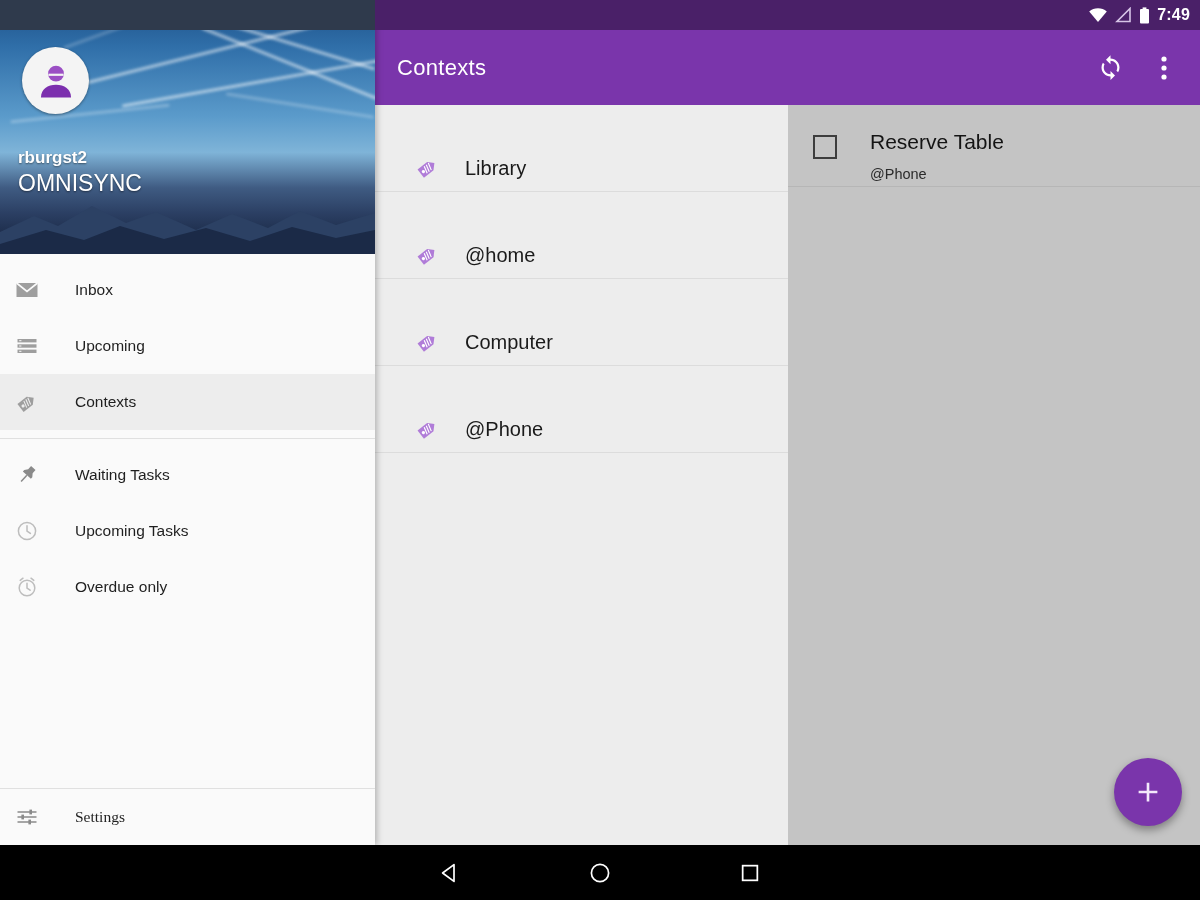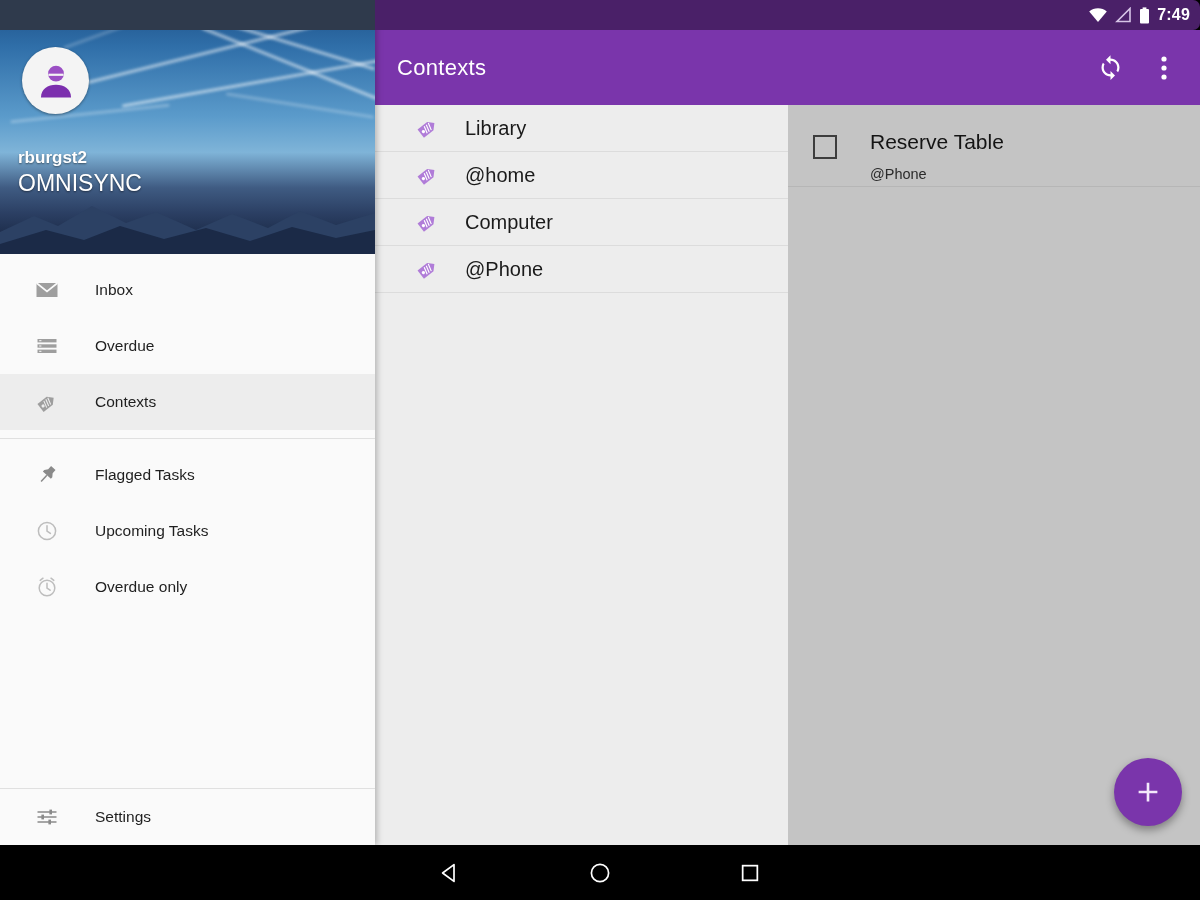--- a/index.html
+++ b/index.html
@@ -7,21 +7,21 @@
     width: 1200px; height: 900px;
     font-family: "Liberation Sans", sans-serif;
     background: #000;
     overflow: hidden;
   }
   #screen { position: relative; width: 1200px; height: 900px; }
 
   
   #statusbar {
     position: absolute; top: 0; left: 0; width: 1200px; height: 30px;
-    background: #4a2068; z-index: 40; border-radius: 7px;
+    background: #4a2068; z-index: 40;
   }
   #statusbar .left-dark {
     position: absolute; left: 0; top: 0; width: 375px; height: 30px;
     background: #2f3a4c;
   }
   #status-icons {
     position: absolute; right: 10px; top: 0; height: 30px;
     display: flex; align-items: center; gap: 7px;
   }
   #status-icons .clock {
@@ -62,30 +62,30 @@
   #account-sub {
     position: absolute; left: 18px; top: 170px;
     color: #fff; font-size: 23px;
     text-shadow: 0 1px 2px rgba(0,0,0,.45);
   }
 
   .nav-section { padding: 8px 0; }
   .nav-divider { height: 1px; background: #e0e0e0; }
   .nav-item {
     display: flex; align-items: center; height: 56px;
-    padding-left: 32px; cursor: pointer;
+    padding-left: 12px; cursor: pointer;
   }
   .nav-item.selected { background: #ededed; }
   .nav-item .nav-ico {
     width: 30px; display: flex; align-items: center; justify-content: center;
   }
   .nav-item .nav-label {
     margin-left: 33px; font-size: 15.5px; color: #1f1f1f;
   }
-  #nav-settings-wrap { position: absolute; bottom: 0; left: 0; width: 375px; }
+  #nav-settings-wrap { position: absolute; bottom: 0; left: 0; width: 375px; font-family: Liberation Serif, serif; }
 
   
   #appbar {
     position: absolute; left: 375px; top: 30px; width: 825px; height: 75px;
     background: #7a35ab; z-index: 20;
   }
   #appbar-title {
     position: absolute; left: 22px; top: 0; height: 75px;
     display: flex; align-items: center;
     color: #fff; font-size: 22px; letter-spacing: .3px;
@@ -99,21 +99,21 @@
     align-items: center; justify-content: center; cursor: pointer;
   }
 
   
   #list-pane {
     position: absolute; left: 375px; top: 105px; width: 413px; height: 740px;
     background: #ededed; z-index: 10; overflow: hidden;
   }
   .ctx-row {
     display: flex; align-items: center; height: 47px;
-    border-bottom: 1px solid #dcdcdc; cursor: pointer;
+    border-bottom: 1px solid #dcdcdc; cursor: pointer; margin-top: 40px;
   }
   .ctx-row .ctx-ico {
     width: 42px; margin-left: 32px;
     display: flex; align-items: center; justify-content: center;
   }
   .ctx-row .ctx-label {
     margin-left: 16px; font-size: 20px; color: #1a1a1a;
   }
 
   
@@ -326,21 +326,21 @@
         <span class="nav-ico">
           <svg class="svgicon" width="24" height="24" viewBox="0 0 24 24">
             <rect x="2.5" y="5" width="19" height="3.4" fill="#9e9e9e"></rect>
             <rect x="2.5" y="10.3" width="19" height="3.4" fill="#9e9e9e"></rect>
             <rect x="2.5" y="15.6" width="19" height="3.4" fill="#9e9e9e"></rect>
             <rect x="4.2" y="6.2" width="2.2" height="1" fill="#fafafa"></rect>
             <rect x="4.2" y="11.5" width="2.2" height="1" fill="#fafafa"></rect>
             <rect x="4.2" y="16.8" width="2.2" height="1" fill="#fafafa"></rect>
           </svg>
         </span>
-        <span class="nav-label">Overdue</span>
+        <span class="nav-label">Upcoming</span>
       </div>
 
       <div class="nav-item selected">
         <span class="nav-ico">
           <svg class="svgicon" width="25" height="25" viewBox="0 0 24 24">
             <g transform="rotate(-38 12 12)">
               <path d="M3.5 7.2h11.2l4.8 4.8-4.8 4.8H3.5z" fill="#9e9e9e"></path>
               <circle cx="6.6" cy="12" r="1.5" fill="#ededed"></circle>
               <path d="M10.2 8.6 L8.4 15.4 M12.6 8.6 L10.8 15.4 M15 8.6 L13.2 15.4" stroke="#ededed" stroke-width="1.05"></path>
             </g>
@@ -357,21 +357,21 @@
 
       <div class="nav-item">
         <span class="nav-ico">
           <svg class="svgicon" width="24" height="24" viewBox="0 0 24 24">
             <g transform="rotate(42 12 12)">
               <path d="M9 2.6h6v4.3l2.4 3.2v2.1H6.6v-2.1L9 6.9z" fill="#8a8a8a"></path>
               <path d="M12 12.2v8.6" stroke="#8a8a8a" stroke-width="1.5"></path>
             </g>
           </svg>
         </span>
-        <span class="nav-label">Flagged Tasks</span>
+        <span class="nav-label">Waiting Tasks</span>
       </div>
 
       <div class="nav-item">
         <span class="nav-ico">
           <svg class="svgicon" width="24" height="24" viewBox="0 0 24 24">
             <circle cx="12" cy="12" r="8.6" fill="none" stroke="#bdbdbd" stroke-width="1.5"></circle>
             <path d="M12 6.8V12l3.4 2.4" stroke="#bdbdbd" stroke-width="1.5" fill="none" stroke-linecap="round"></path>
           </svg>
         </span>
         <span class="nav-label">Upcoming Tasks</span>

